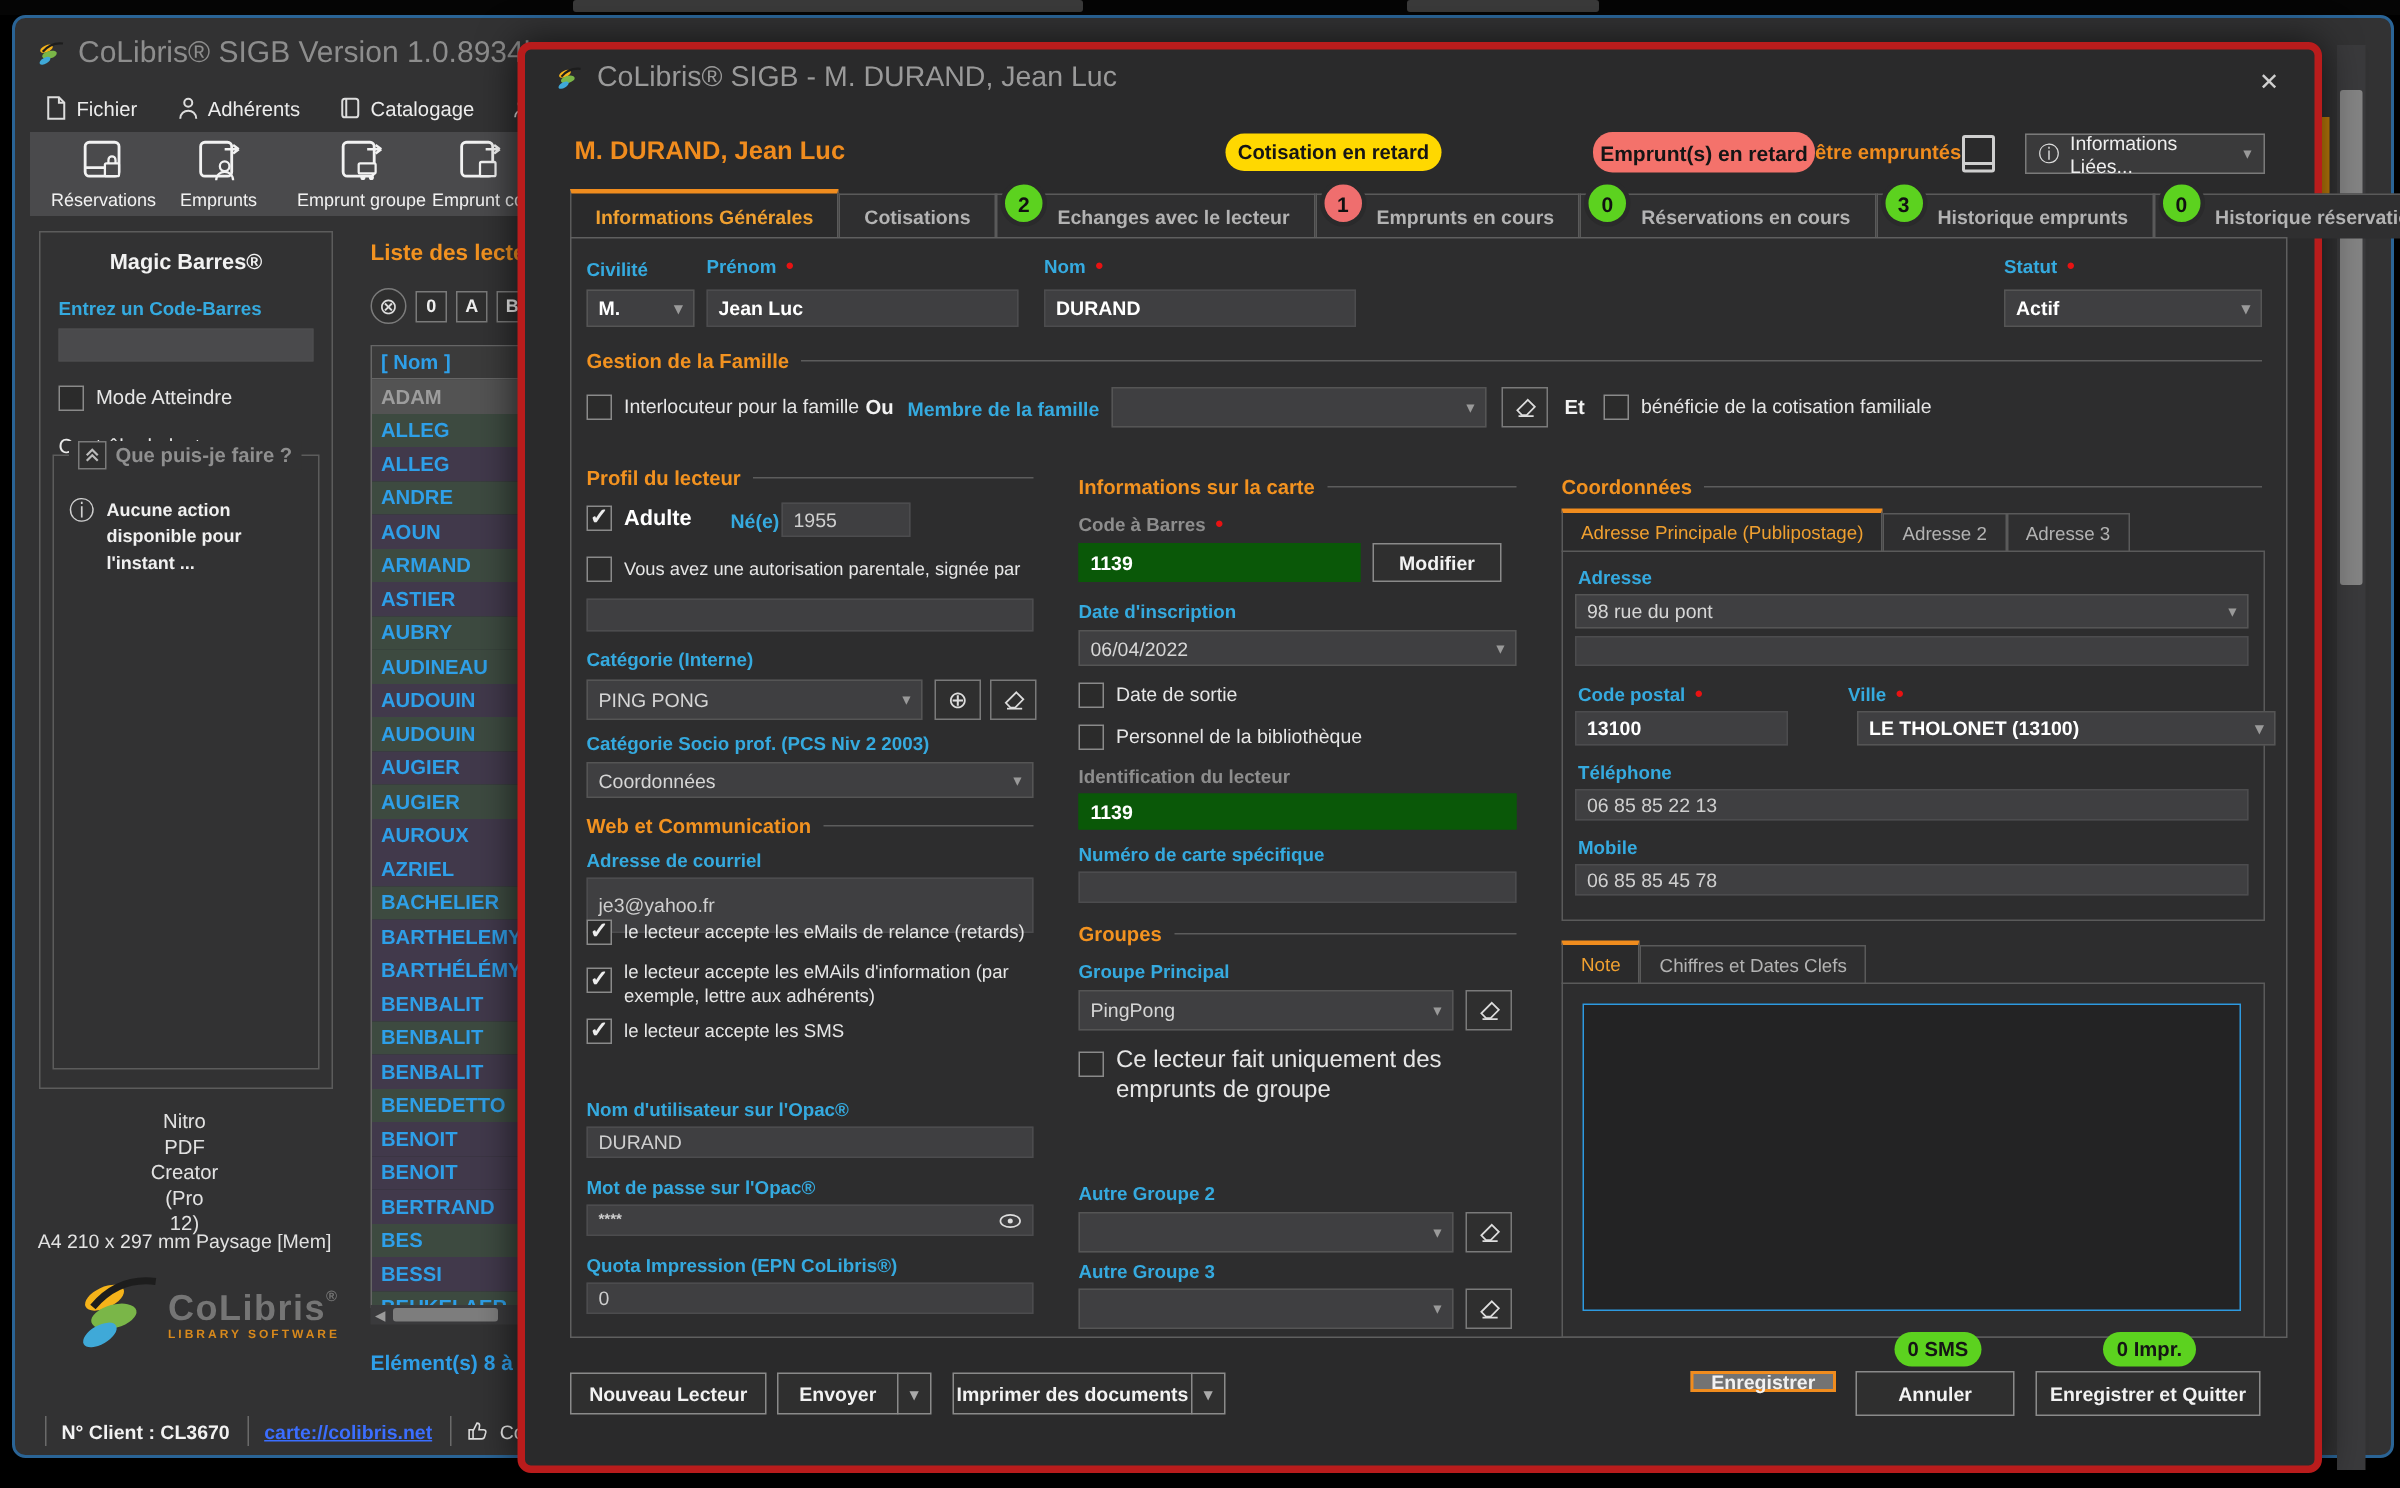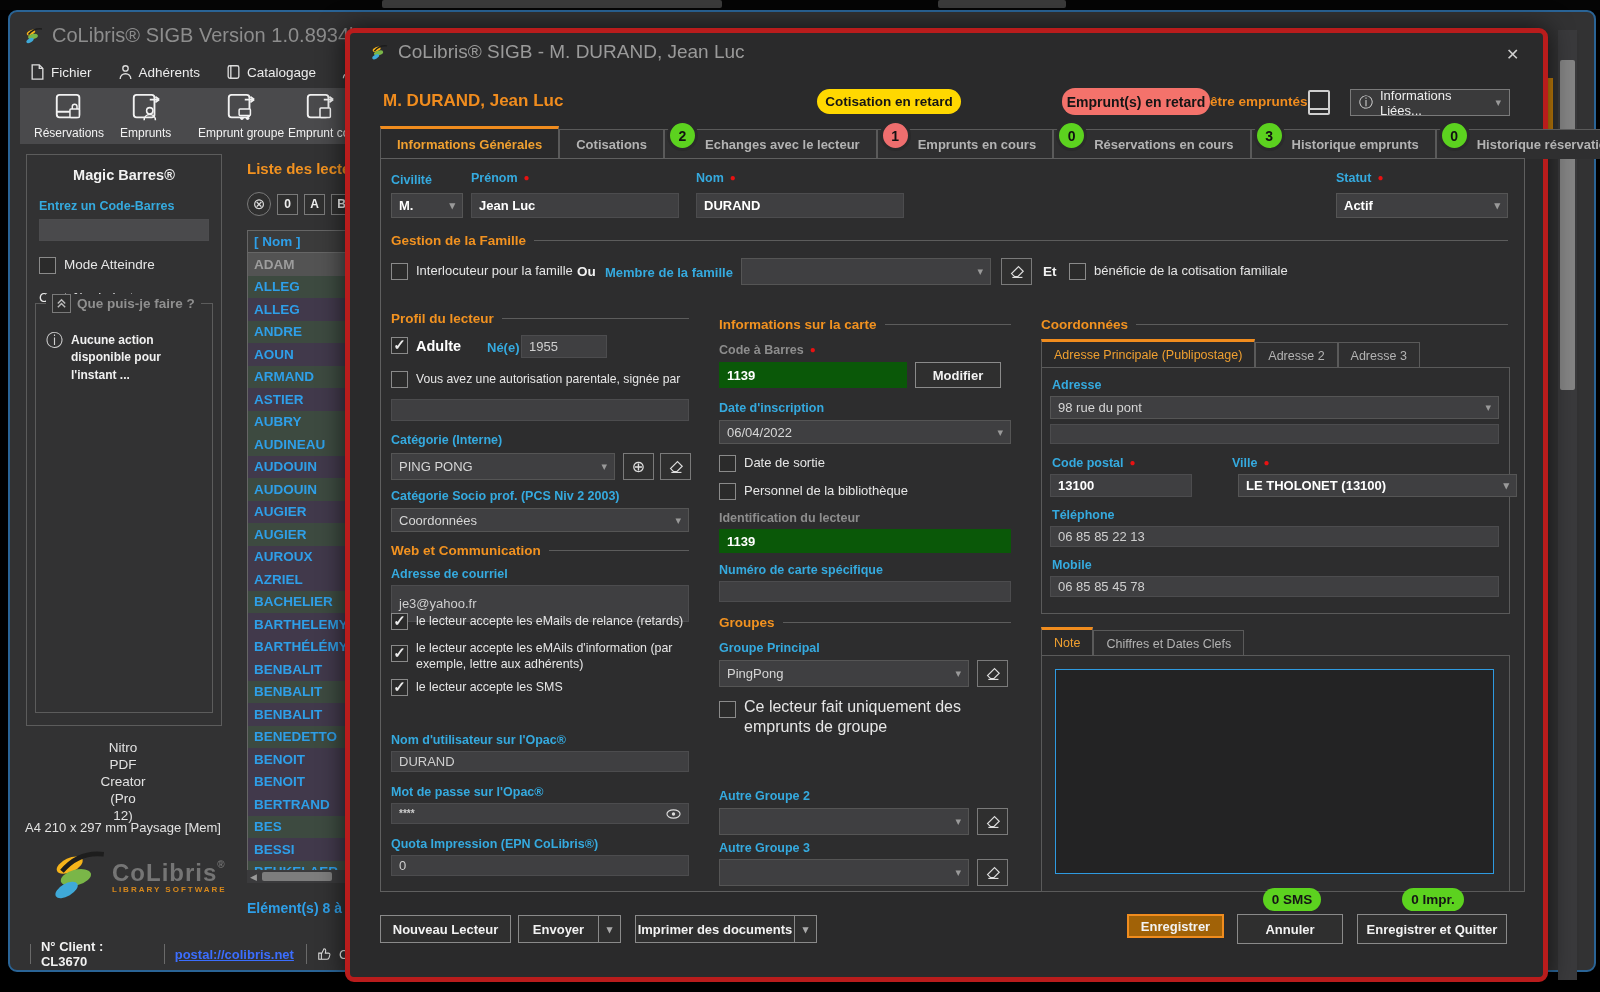--- a/index.html
+++ b/index.html
@@ -192,21 +192,21 @@
     <div style="margin-left:2px">
       <div style="font-size:24px;font-weight:bold;color:#757575;letter-spacing:1px"><span>CoLibris</span><span style="font-size:10px;vertical-align:top">®</span></div>
       <div style="font-size:8px;font-weight:bold;color:#d8891c;letter-spacing:2px;margin-top:-2px">LIBRARY SOFTWARE</div>
     </div>
   </div>
 
   <div class="abs" style="left:0;top:928px;width:360px;height:28px;display:flex;align-items:center">
     <div style="width:1px;height:20px;background:#6a6a6a;margin-left:20px"></div>
     <span class="statusitem" style="margin-left:10px;font-weight:bold;color:#f2f2f2">N° Client : CL3670</span>
     <div style="width:1px;height:20px;background:#6a6a6a;margin-left:12px"></div>
-    <a class="statusitem" style="margin-left:10px;font-weight:bold;color:#3b6eff;text-decoration:underline">postal://colibris.net</a>
+    <a class="statusitem" style="margin-left:10px;font-weight:bold;color:#3b6eff;text-decoration:underline">carte://colibris.net</a>
     <div style="width:1px;height:20px;background:#6a6a6a;margin-left:12px"></div>
     <span class="statusitem" style="margin-left:10px;color:#eee">
       <svg width="14" height="14" viewBox="0 0 16 16">
           <path d="M2 7h3v7H2zM5 13V8l3-6c1 0 2 .7 2 2l-.5 3H13c1 0 2 .8 1.7 2l-.9 3.2c-.2.9-1 1.8-2.2 1.8H5z" fill="none" stroke="#ddd" stroke-width="1.2"></path>
         </svg>
       <span>Conn</span>
     </span>
   </div>
 
   <div class="abs" style="left:237px;top:148px;width:108px;overflow:hidden;white-space:nowrap;color:#f29220;font-weight:bold;font-size:15px">Liste des lecteurs</div>
@@ -702,17 +702,17 @@
   <div class="btn abs" style="left:248px;top:882px;width:23px;height:28px">
       <span style="font-size:11px;color:#aaa">▾</span>
     </div>
   <div class="btn abs" style="left:285px;top:882px;width:160px;height:28px">Imprimer des documents</div>
   <div class="btn abs" style="left:444px;top:882px;width:23px;height:28px">
       <span style="font-size:11px;color:#aaa">▾</span>
     </div>
 
   <div class="pill" style="position:absolute;left:913px;top:855px;width:58px;height:23px;background:#5cd21f">0 SMS</div>
   <div class="pill" style="position:absolute;left:1052px;top:855px;width:62px;height:23px;background:#5cd21f">0 Impr.</div>
-  <div class="btn abs" style="left:777px;top:881px;width:97px;height:24px;background:#a16207;border:2px solid #f08c1e">Enregistrer</div>
+  <div class="btn abs" style="left:777px;top:881px;width:97px;height:14px;background:#737373;border:2px solid #f08c1e">Enregistrer</div>
   <div class="btn abs" style="left:887px;top:881px;width:106px;height:30px">Annuler</div>
   <div class="btn abs" style="left:1007px;top:881px;width:150px;height:30px">Enregistrer et Quitter</div>
 
 </div>
 
 </body></html>

